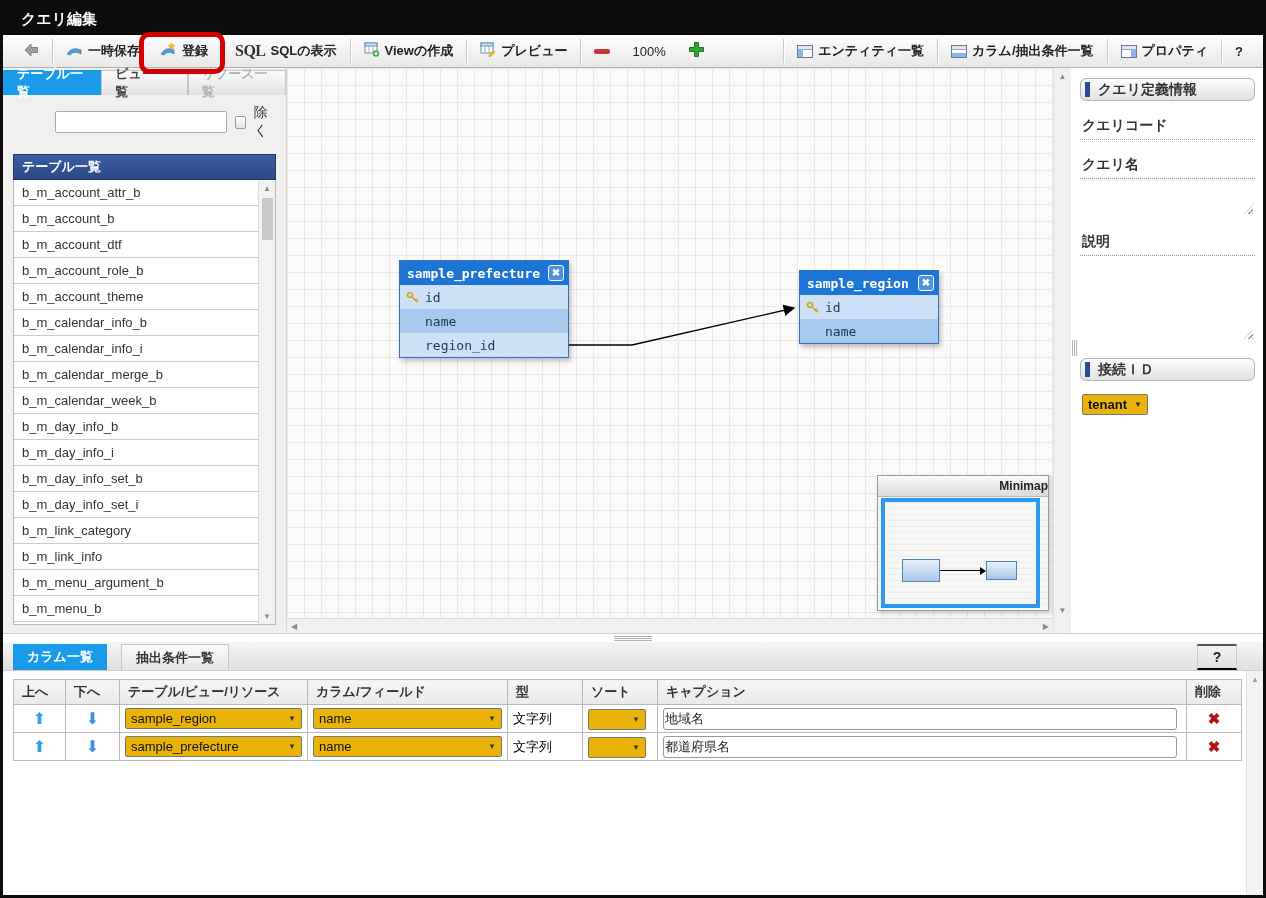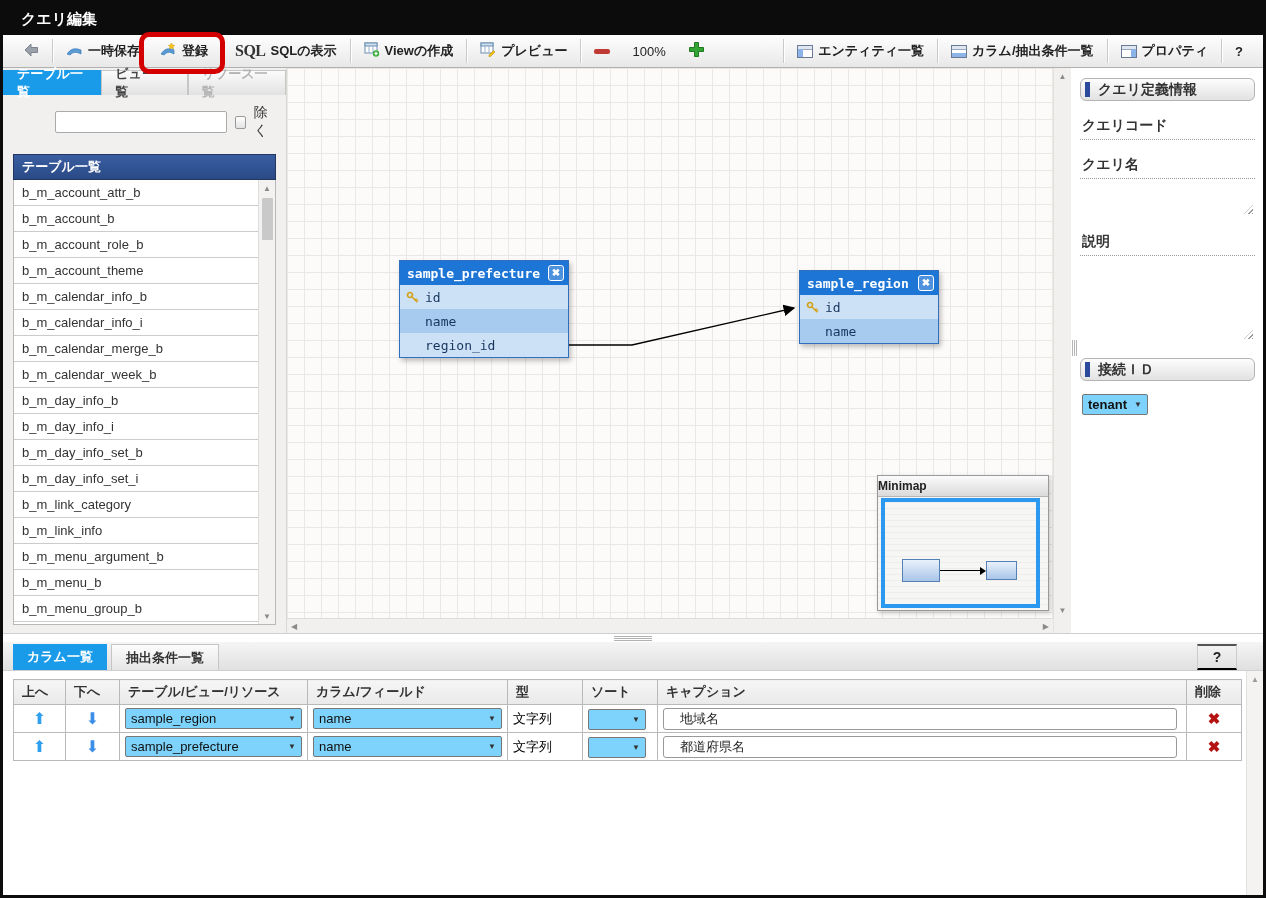--- a/index.html
+++ b/index.html
@@ -79,21 +79,21 @@
   .entity-row.selected { background:#a6cbee; }
   .kicon { width:13px; height:13px; flex:0 0 auto; display:inline-flex; }
   .ent-prefecture { left:112px; top:192px; width:170px; }
   .ent-region { left:512px; top:202px; width:140px; }
   .conn { position:absolute; left:0; top:0; pointer-events:none; }
 
   
   .minimap { position:absolute; left:590px; top:407px; width:172px; height:136px; background:#fff;
              border:1px solid #999; box-shadow:2px 2px 5px rgba(0,0,0,.2); }
   .minimap-h { height:21px; background:linear-gradient(#fbfbfb,#dadada); border-bottom:1px solid #b5b5b5;
-               font-size:12px; font-weight:bold; color:#222; text-align:left; line-height:20px; cursor:move; }
+               font-size:12px; font-weight:bold; color:#222; text-align:right; line-height:20px; cursor:move; }
   .minimap-body { position:relative; height:113px; background:repeating-linear-gradient(#f6f6f5 0 5px,#eeedec 5px 6px); }
   .mm-viewport { position:absolute; left:3px; top:1px; right:8px; bottom:2px; border:4px solid #2b99f0; cursor:move; }
   .mm-box { position:absolute; background:linear-gradient(#e9f1fb,#a9c5e9); border:1px solid #5580b5; }
   .mm-box.b1 { left:24px; top:62px; width:38px; height:23px; }
   .mm-box.b2 { left:108px; top:64px; width:31px; height:19px; }
   .mm-line { position:absolute; left:62px; top:73px; width:42px; height:1px; background:#000; }
   .mm-tri { position:absolute; left:102px; top:70px; width:0; height:0;
             border-left:6px solid #000; border-top:4px solid transparent; border-bottom:4px solid transparent; }
 
   
@@ -107,54 +107,54 @@
   .rp-title { font-weight:bold; font-size:14px; color:#333; }
   .fieldlabel { display:block; font-size:14px; font-weight:bold; color:#333; border-bottom:1px dotted #999;
                 padding:2px 2px 4px 2px; margin-top:14px; }
   .ta { position:relative; height:38px; }
   .ta.big { height:86px; }
   .resizer { position:absolute; right:2px; bottom:3px; width:9px; height:9px;
              clip-path:polygon(100% 0,100% 100%,0 100%);
              background:repeating-linear-gradient(135deg,#999 0 1px, transparent 1px 3px); cursor:nwse-resize; }
   .rp-conn-header { margin-top:16px; }
   .sel { display:inline-flex; justify-content:space-between; align-items:center; border:1px solid #777;
-         border-radius:2px; background:#7dd3fc; height:21px; padding:0 5px; font-size:13px; color:#111; cursor:pointer; }
+         border-radius:2px; background:#eab308; height:21px; padding:0 5px; font-size:13px; color:#111; cursor:pointer; }
   .sel .arr { font-size:8px; color:#333; margin-left:6px; }
   .conn-sel { width:66px; margin:12px 0 0 2px; font-weight:bold; }
 
   
   .hsplit { height:9px; background:#fff; border-top:1px solid #cfcfcf; position:relative; cursor:row-resize; flex:0 0 auto; }
   .hsplit .grip { position:absolute; left:50%; top:2px; width:38px; height:5px; margin-left:-19px;
                   background:repeating-linear-gradient(#b2b2b2 0 1px, transparent 1px 2px); }
 
   
   .bottom { flex:1; display:flex; flex-direction:column; background:#fff; min-height:0; }
   .btabs { height:29px; background:linear-gradient(#f5f5f5,#e0e0e0); border-bottom:1px solid #cfcfcf;
-           display:flex; align-items:flex-end; padding-left:10px; gap:4px; position:relative; flex:0 0 auto; }
+           display:flex; align-items:flex-end; padding-left:10px; gap:14px; position:relative; flex:0 0 auto; }
   .btab { height:26px; padding:0 14px; display:flex; align-items:center; font-size:13px; font-weight:bold;
           color:#333; cursor:pointer; }
   .btab.active { background:#1a9bea; color:#fff; }
   .btab.plain { background:linear-gradient(#fcfcfc,#e5e5e5); border:1px solid #c6c6c6; border-bottom:none; }
   .bhelp { position:absolute; right:26px; top:2px; width:40px; height:26px; display:flex; align-items:center;
            justify-content:center; font-size:14px; font-weight:bold; color:#222; border-left:1px solid #ccc;
            border-right:1px solid #ccc; background:transparent; cursor:pointer; }
   .bbody { flex:1; position:relative; padding:8px 27px 0 10px; }
   .bscroll { position:absolute; top:0; right:0; bottom:0; width:17px; background:#f4f3f1; border-left:1px solid #e4e2df;
              text-align:center; padding-top:4px; font-size:8px; color:#9a9a9a; }
   table.cols { border-collapse:collapse; table-layout:fixed; width:1228px; font-size:13px; }
   table.cols th { background:linear-gradient(#f6f6f6,#eaeaea); border:1px solid #b9b9b9; font-weight:bold; color:#333;
                   text-align:left; padding:3px 8px; height:23px;margin-top:31px; }
   table.cols td { border:1px solid #b9b9b9; padding:2px 5px; height:28px; background:#fff; }
   .c-center { text-align:center !important; }
   .arrow-up { color:#2f9ff0; font-size:16px; cursor:pointer; }
   .arrow-down { color:#3c8fe8; font-size:16px; cursor:pointer; }
   .del-x { color:#b51212; font-size:15px; font-weight:bold; cursor:pointer; }
   .cell-sel { width:100%; }
   .sort-sel { width:58px; }
-  .cap-input { width:calc(100% - 4px); height:22px; border:1px solid #999; border-radius:3px; padding:0 16px; font-size:13px; color:#222; }
+  .cap-input { width:calc(100% - 4px); height:22px; border:1px solid #999; border-radius:3px; padding:0 1px; font-size:13px; color:#222; }
 </style>
 </head>
 <body>
 
 <div class="app">
 
   <div class="titlebar">
     <span>クエリ編集</span>
   </div>
 
@@ -252,20 +252,21 @@
         <span class="cb-label">除く</span>
       </div>
       <div class="list-header">テーブル一覧</div>
       <div class="tlist">
         <div class="tlist-rows">
 
             <div class="trow">b_m_account_attr_b</div>
 
             <div class="trow">b_m_account_b</div>
 
+            <div class="trow">b_m_account_dtf</div>
 
             <div class="trow">b_m_account_role_b</div>
 
             <div class="trow">b_m_account_theme</div>
 
             <div class="trow">b_m_calendar_info_b</div>
 
             <div class="trow">b_m_calendar_info_i</div>
 
             <div class="trow">b_m_calendar_merge_b</div>

